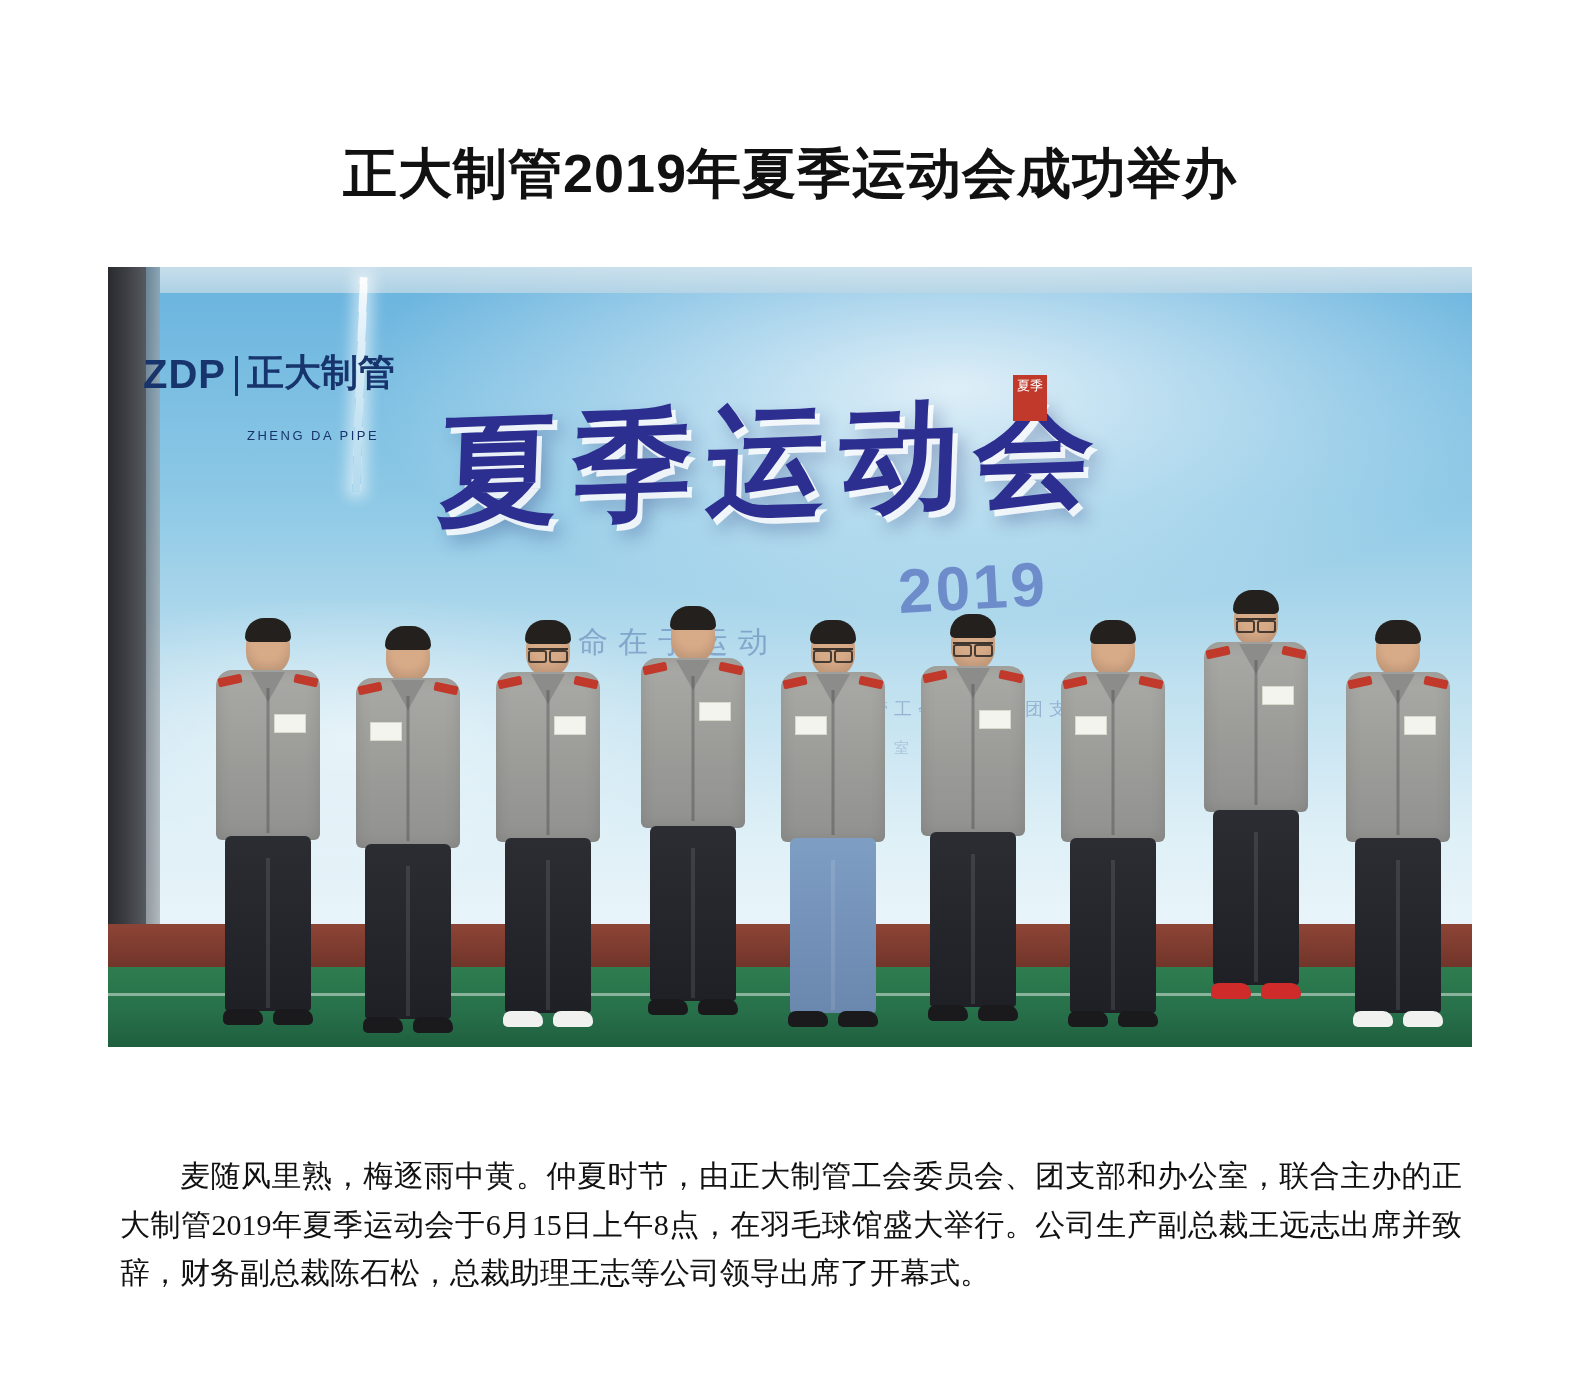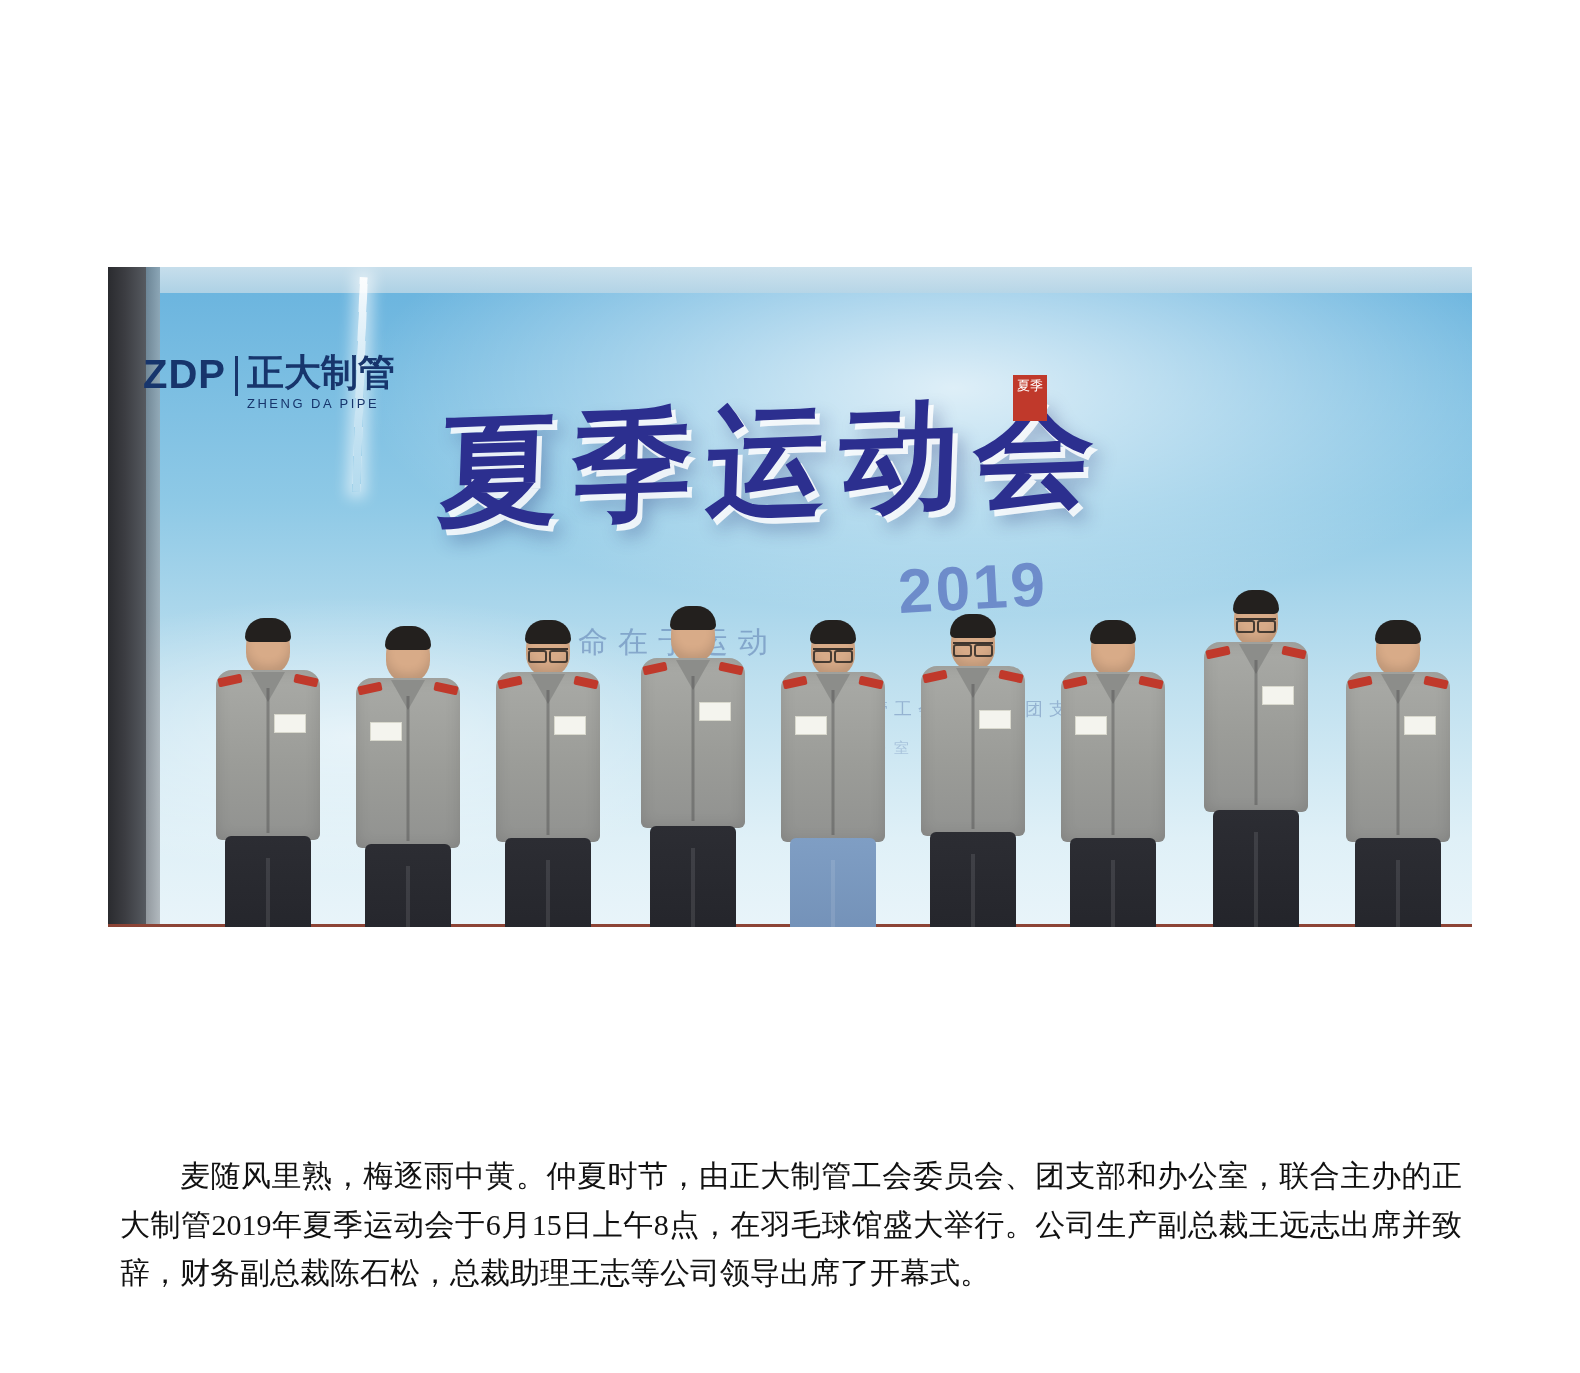--- a/index.html
+++ b/index.html
@@ -37,21 +37,21 @@
     color: #111;
     line-height: 1.1;
   }
 
   
   .photo-frame {
     position: absolute;
     left: 108px;
     top: 267px;
     width: 1364px;
-    height: 660px;
+    height: 780px;
     overflow: hidden;
     background: #6fa9cd;
   }
   .photo {
     position: absolute;
     inset: 0;
     overflow: hidden;
   }
   
   .backdrop {
@@ -123,21 +123,21 @@
     font-weight: 700;
     line-height: 1;
     color: #17356c;
   }
   .banner-logo .en {
     font-size: 13px;
     letter-spacing: 2.5px;
     color: #17356c;
     margin-top: 5px;
   }
-  .logo-right { display:flex; flex-direction:column; }
+  .logo-right { display:flex; flex-direction:column;gap:32px; }
 
   
   .banner-title {
     position: absolute;
     left: 330px;
     top: 112px;
     width: 800px;
     font-family: "Liberation Sans","DejaVu Sans",sans-serif;
     font-weight: 700;
     font-size: 120px;
@@ -352,20 +352,21 @@
     color: #111;
     font-family: "Liberation Serif", "DejaVu Serif", serif;
   }
   .body-text p { margin: 12px; text-indent: 2em; }
 </style>
 </head>
 <body>
 
 <div class="page">
 
+  <h1 class="doc-title">正大制管2019年夏季运动会成功举办</h1>
 
   <div class="photo-frame">
     <div class="photo">
 
       <div class="backdrop"></div>
       <div class="ceiling"></div>
       <div class="curtain"></div>
       <div class="curtain2"></div>
       <div class="light-bar"></div>
 

